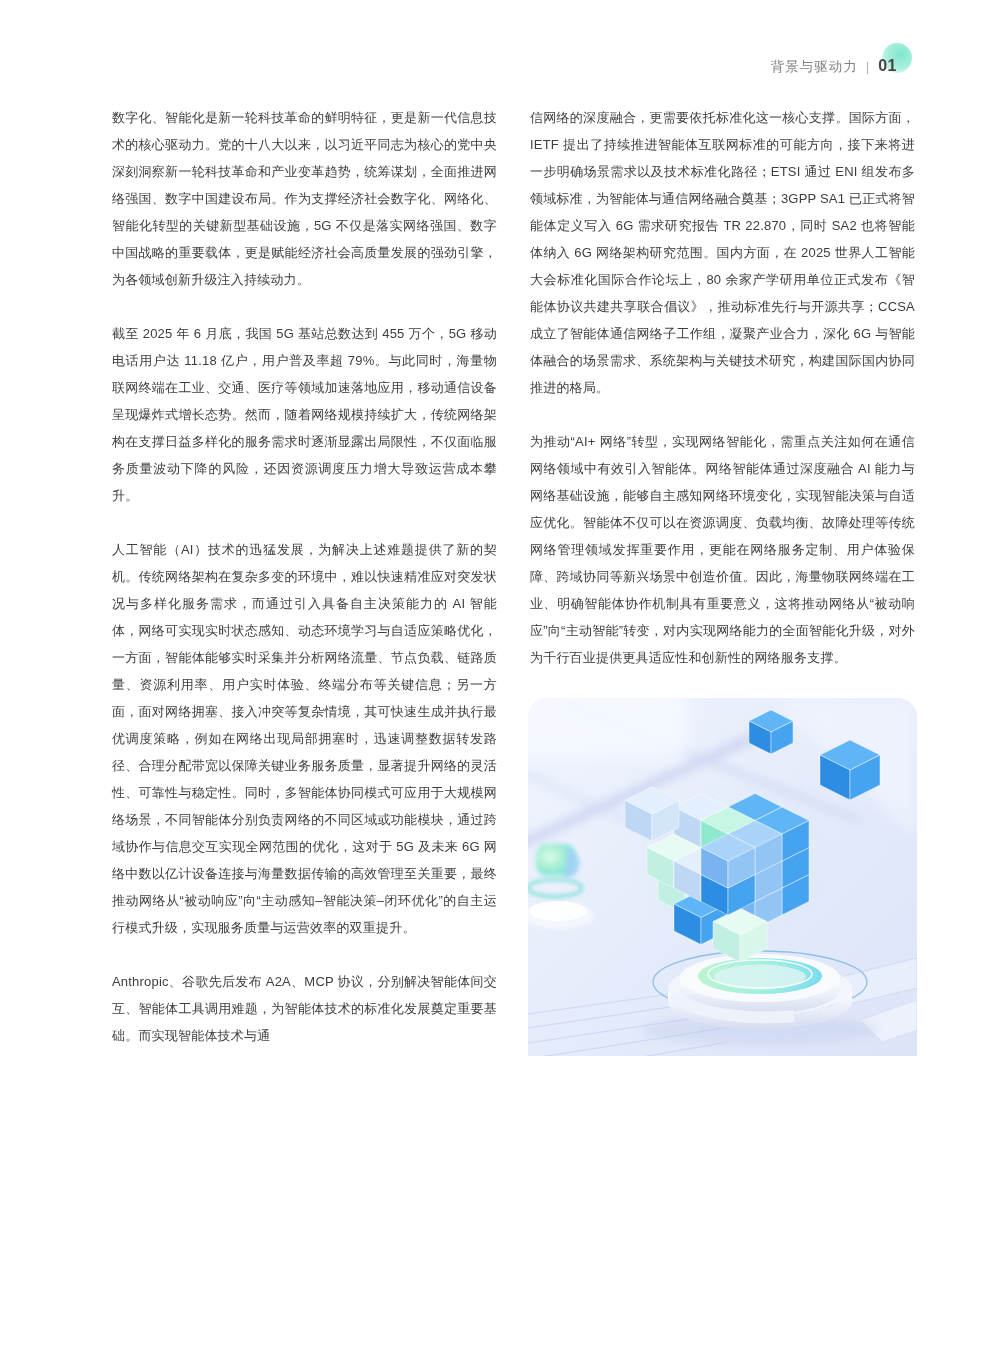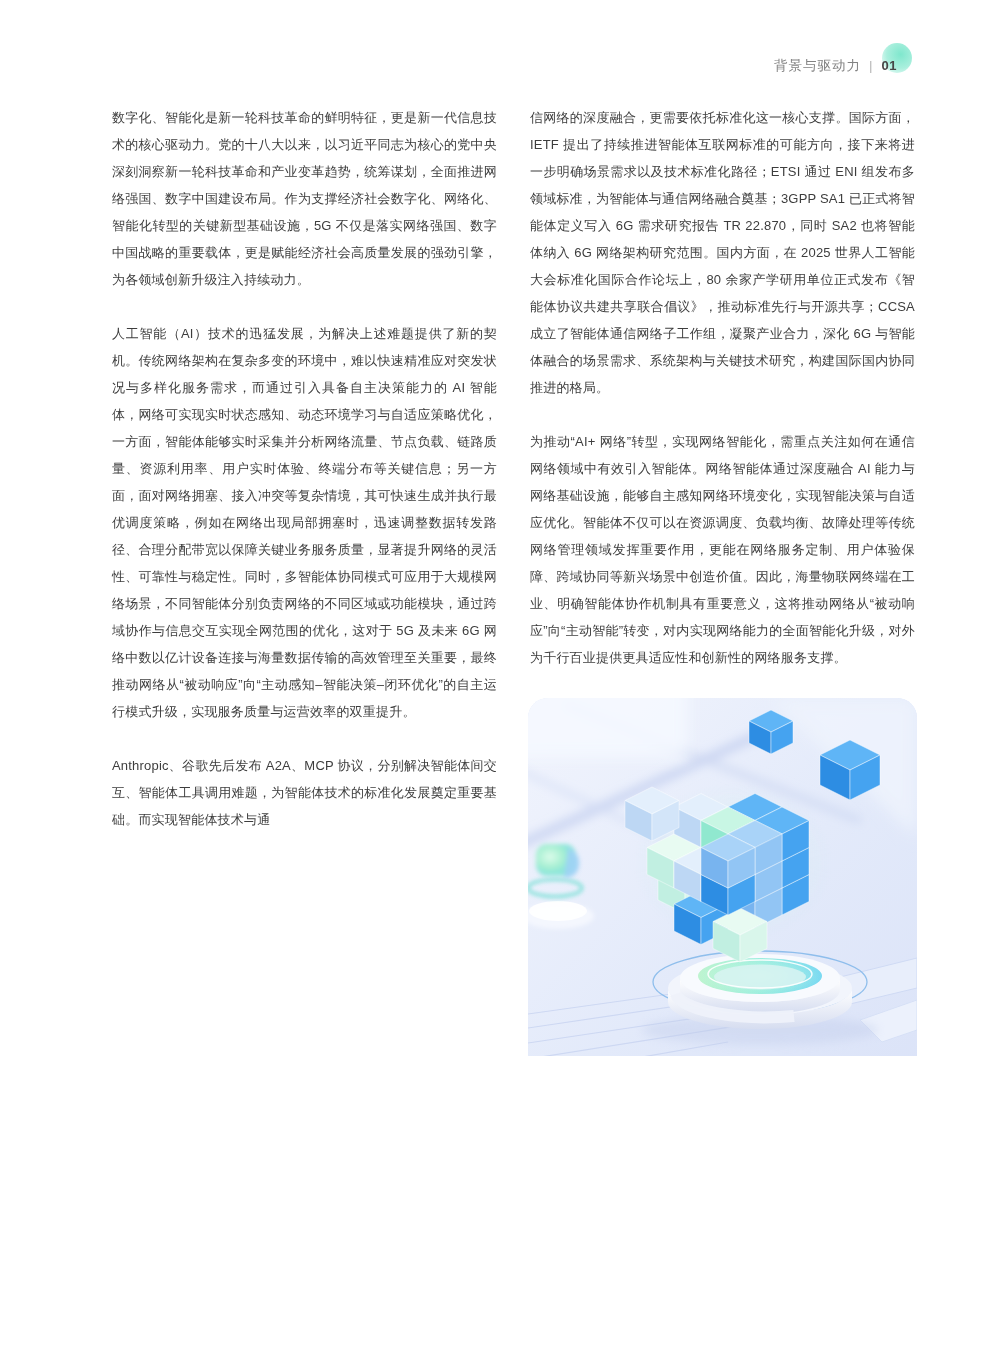--- a/index.html
+++ b/index.html
@@ -12,21 +12,21 @@
     position:absolute;top:54px;right:95px;display:flex;align-items:center;
     font-size:13.5px;color:#828282;letter-spacing:1px;line-height:24px;
   }
   .hdr .sep{margin:0 8px;color:#b5b5b5;font-weight:300;}
   .numwrap{position:relative;display:inline-block;}
   .mint-dot{
     position:absolute;top:-11px;right:-15px;width:30px;height:30px;border-radius:50%;
     background:radial-gradient(circle at 62% 38%, #7fe7cd 0%, #a9efdd 52%, #d9f8f0 78%, rgba(255,255,255,0) 100%);
     z-index:0;
   }
-  .pageno{position:relative;z-index:1;font-size:13px;font-weight:bold;color:#464646;letter-spacing:.5px;}
+  .pageno{position:relative;z-index:1;font-size:16px;font-weight:bold;color:#464646;letter-spacing:.5px;}
   
   .cols{
     position:absolute;left:112px;top:104px;width:803px;display:flex;gap:33px;
   }
   .col{width:385px;}
   .col p{
     margin:0 0 27px 0;font-size:13px;line-height:27px;text-align:justify;
     color:#3d3d3d;letter-spacing:.2px;word-break:break-all;
   }
   .col p:last-child{margin-bottom:0;}
@@ -57,20 +57,21 @@
     <span class="sep">|</span>
     <span class="numwrap">
       <span class="mint-dot"></span>
       <span class="pageno">01</span>
     </span>
   </header>
 
   <main class="cols">
     <section class="col">
       <p>数字化、智能化是新一轮科技革命的鲜明特征，更是新一代信息技术的核心驱动力。党的十八大以来，以习近平同志为核心的党中央深刻洞察新一轮科技革命和产业变革趋势，统筹谋划，全面推进网络强国、数字中国建设布局。作为支撑经济社会数字化、网络化、智能化转型的关键新型基础设施，5G 不仅是落实网络强国、数字中国战略的重要载体，更是赋能经济社会高质量发展的强劲引擎，为各领域创新升级注入持续动力。</p>
+      <p>截至 2025 年 6 月底，我国 5G 基站总数达到 455 万个，5G 移动电话用户达 11.18 亿户，用户普及率超 79%。与此同时，海量物联网终端在工业、交通、医疗等领域加速落地应用，移动通信设备呈现爆炸式增长态势。然而，随着网络规模持续扩大，传统网络架构在支撑日益多样化的服务需求时逐渐显露出局限性，不仅面临服务质量波动下降的风险，还因资源调度压力增大导致运营成本攀升。</p>
       <p>人工智能（AI）技术的迅猛发展，为解决上述难题提供了新的契机。传统网络架构在复杂多变的环境中，难以快速精准应对突发状况与多样化服务需求，而通过引入具备自主决策能力的 AI 智能体，网络可实现实时状态感知、动态环境学习与自适应策略优化，一方面，智能体能够实时采集并分析网络流量、节点负载、链路质量、资源利用率、用户实时体验、终端分布等关键信息；另一方面，面对网络拥塞、接入冲突等复杂情境，其可快速生成并执行最优调度策略，例如在网络出现局部拥塞时，迅速调整数据转发路径、合理分配带宽以保障关键业务服务质量，显著提升网络的灵活性、可靠性与稳定性。同时，多智能体协同模式可应用于大规模网络场景，不同智能体分别负责网络的不同区域或功能模块，通过跨域协作与信息交互实现全网范围的优化，这对于 5G 及未来 6G 网络中数以亿计设备连接与海量数据传输的高效管理至关重要，最终推动网络从“被动响应”向“主动感知–智能决策–闭环优化”的自主运行模式升级，实现服务质量与运营效率的双重提升。</p>
       <p>Anthropic、谷歌先后发布 A2A、MCP 协议，分别解决智能体间交互、智能体工具调用难题，为智能体技术的标准化发展奠定重要基础。而实现智能体技术与通</p>
     </section>
 
     <section class="col">
       <p>信网络的深度融合，更需要依托标准化这一核心支撑。国际方面，IETF 提出了持续推进智能体互联网标准的可能方向，接下来将进一步明确场景需求以及技术标准化路径；ETSI 通过 ENI 组发布多领域标准，为智能体与通信网络融合奠基；3GPP SA1 已正式将智能体定义写入 6G 需求研究报告 TR 22.870，同时 SA2 也将智能体纳入 6G 网络架构研究范围。国内方面，在 2025 世界人工智能大会标准化国际合作论坛上，80 余家产学研用单位正式发布《智能体协议共建共享联合倡议》，推动标准先行与开源共享；CCSA 成立了智能体通信网络子工作组，凝聚产业合力，深化 6G 与智能体融合的场景需求、系统架构与关键技术研究，构建国际国内协同推进的格局。</p>
       <p>为推动“AI+ 网络”转型，实现网络智能化，需重点关注如何在通信网络领域中有效引入智能体。网络智能体通过深度融合 AI 能力与网络基础设施，能够自主感知网络环境变化，实现智能决策与自适应优化。智能体不仅可以在资源调度、负载均衡、故障处理等传统网络管理领域发挥重要作用，更能在网络服务定制、用户体验保障、跨域协同等新兴场景中创造价值。因此，海量物联网终端在工业、明确智能体协作机制具有重要意义，这将推动网络从“被动响应”向“主动智能”转变，对内实现网络能力的全面智能化升级，对外为千行百业提供更具适应性和创新性的网络服务支撑。</p>
 
       <figure class="illus">
         <svg viewBox="0 0 389 387" xmlns="http://www.w3.org/2000/svg">

